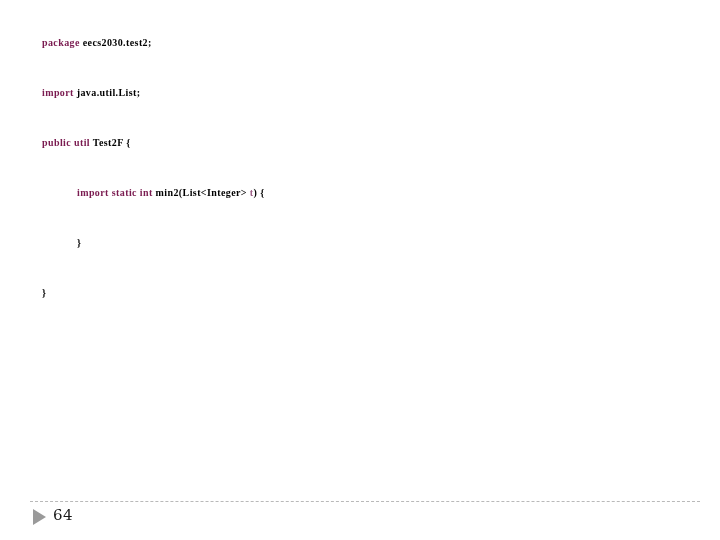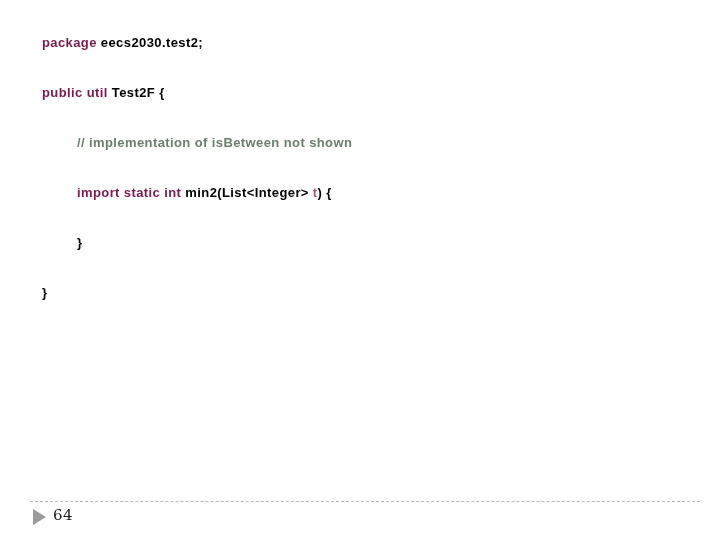--- a/index.html
+++ b/index.html
@@ -26,22 +26,22 @@
 
   
   #code-block {
     position: absolute;
     left: 42px;
     top: 18px;
     width: 660px;
   }
 
   .code-line {
-    font-family: Liberation Sans, sans-serif;
-    font-size: 13px;
+    font-family: Liberation Serif, serif;
+    font-size: 10px;
     font-weight: bold;
     line-height: 50px;
     height: 50px;
     white-space: pre;
     color: #000000;
     letter-spacing: 0.4px;
   }
 
   .code-line.indent-1 { padding-left: 35px; }
 
@@ -90,22 +90,22 @@
     letter-spacing: 0.5px;
   }
 </style>
 </head>
 <body>
 
 <div id="slide">
 
   <div id="code-block">
       <div class="code-line"><span class="tok-kw">package</span><span class="tok-plain"> eecs2030.test2;</span></div>
+      <div class="code-line"><span class="tok-kw">import</span><span class="tok-plain"> java.util.List;</span></div>
       <div class="code-line"><span class="tok-kw">public util</span><span class="tok-plain"> Test2F {</span></div>
-      <div class="code-line indent-1"><span class="tok-comment">// implementation of isBetween not shown</span></div>
       <div class="code-line indent-1"><span class="tok-kw">import static int</span><span class="tok-plain"> min2(List&lt;Integer&gt; </span><span class="tok-param">t</span><span class="tok-plain">) {</span></div>
       <div class="code-line indent-1"><span class="tok-plain">}</span></div>
       <div class="code-line"><span class="tok-plain">}</span></div>
     </div>
 
   <div id="footer">
     <div id="footer-rule"></div>
     <div id="footer-triangle"></div>
     <div id="page-number">64</div>
   </div>

